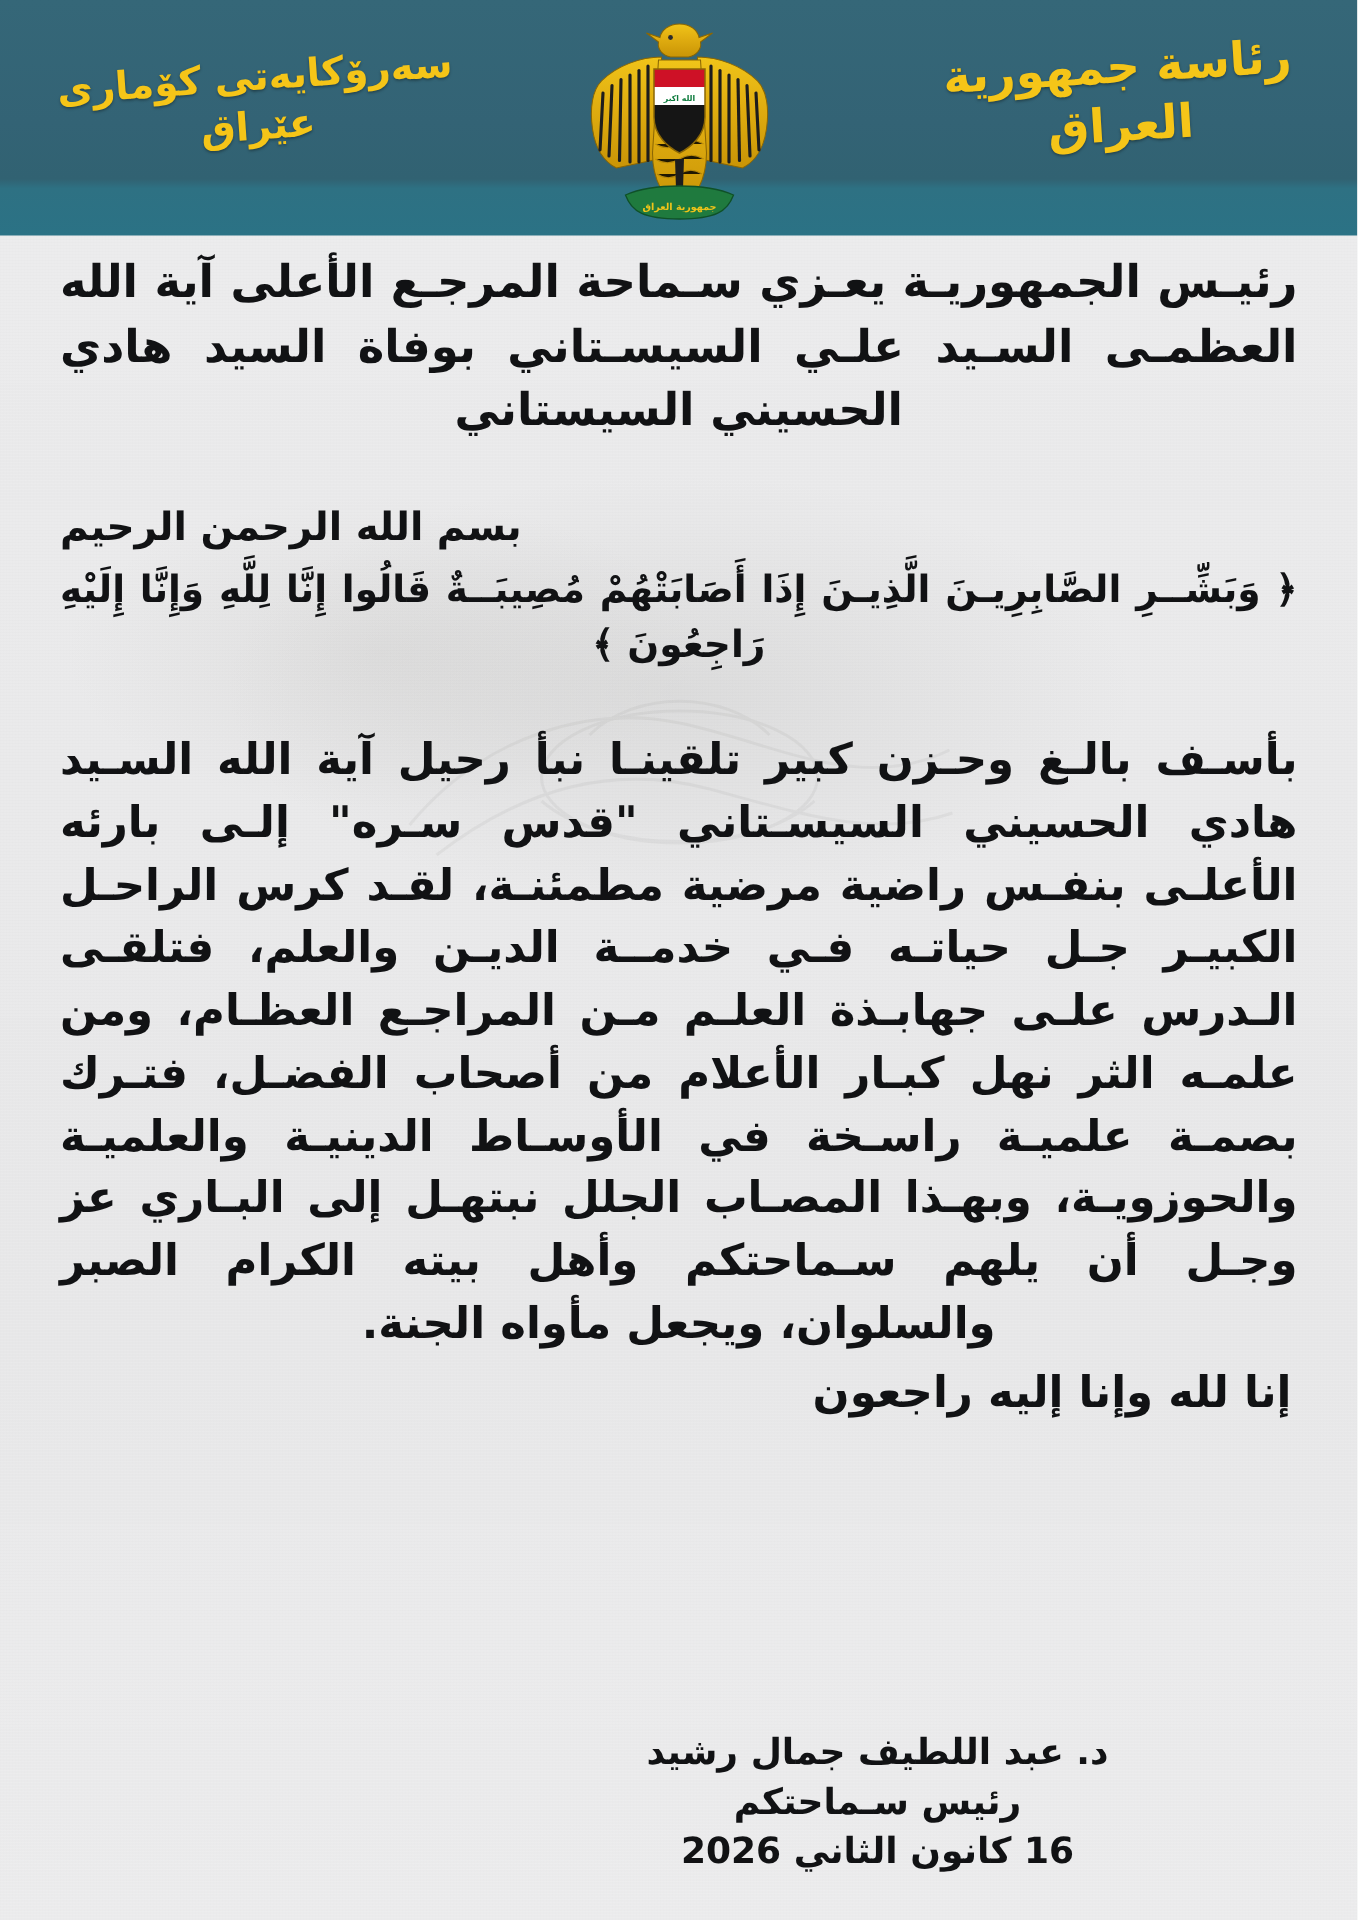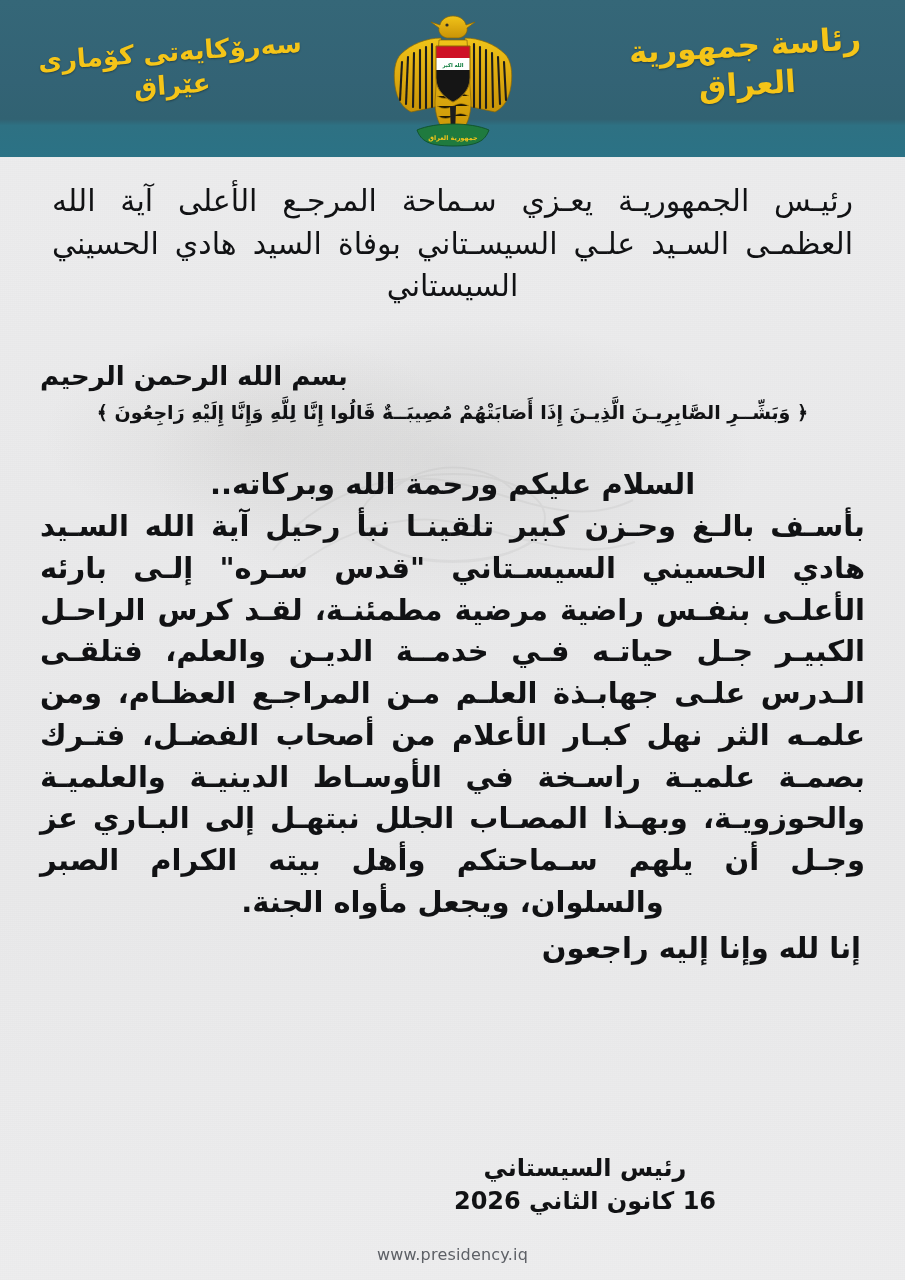--- a/index.html
+++ b/index.html
@@ -105,38 +105,38 @@
   .content {
     position: absolute;
     left: 40px;
     right: 40px;
     top: 168px;
     direction: rtl;
     color: #111214;
   }
   .headline {
     font-size: 30px;
-    font-weight: 400;
+    font-weight: 700;
     line-height: 1.42;
     text-align: justify;
     text-align-last: center;
     letter-spacing: -0.2px;
-    margin: 12px;
+    margin: 0;
   }
   .spacer-md { height: 38px; }
 
   .basmala {
     font-size: 26px;
     font-weight: 700;
     line-height: 1.4;
     text-align: left;
     margin: 0 0 4px 0;
   }
   .verse {
-    font-size: 19px;
+    font-size: 25px;
     font-weight: 700;
     line-height: 1.48;
     text-align: justify;
     text-align-last: center;
     margin: 0;
   }
 
   .body-block {
     font-size: 29px;
     font-weight: 700;
@@ -282,29 +282,28 @@
     <div class="spacer-md"></div>
 
     <p class="basmala">بسم الله الرحمن الرحيم</p>
 
     <p class="verse">﴿ وَبَشِّــرِ الصَّابِرِيـنَ الَّذِيـنَ إِذَا أَصَابَتْهُمْ مُصِيبَــةٌ قَالُوا إِنَّا لِلَّهِ وَإِنَّا إِلَيْهِ رَاجِعُونَ ﴾</p>
 
     <div class="spacer-md"></div>
 
     <div class="body-block">
 
-      <p class="body-para salutation-last">السلام عليكم ورحمة الله وبركاته..</p>
 
       <p class="body-para">بأسـف بالـغ وحـزن كبير تلقينـا نبأ رحيل آية الله السـيد هادي الحسيني السيسـتاني "قدس سـره" إلـى بارئه الأعلـى بنفـس راضية مرضية مطمئنـة، لقـد كرس الراحـل الكبيـر جـل حياتـه فـي خدمــة الديـن والعلم، فتلقـى الـدرس علـى جهابـذة العلـم مـن المراجـع العظـام، ومن علمـه الثر نهل كبـار الأعلام من أصحاب الفضـل، فتـرك بصمـة علميـة راسـخة في الأوسـاط الدينيـة والعلميـة والحوزويـة، وبهـذا المصـاب الجلل نبتهـل إلى البـاري عز وجـل أن يلهم سـماحتكم وأهل بيته الكرام الصبر والسلوان، ويجعل مأواه الجنة.</p>
 
       <p class="closing-line">إنا لله وإنا إليه راجعون</p>
     </div>
 
   </div>
 
   <div class="signature">
-    <div>رئيس السيستاني</div>
+    <div>د. عبد اللطيف جمال رشيد</div>
+    <div>رئيس سـماحتكم</div>
     <div>16 كانون الثاني 2026</div>
   </div>
 
-  <div class="site-url">www.presidency.iq</div>
 
 </div>
 
 </body></html>

